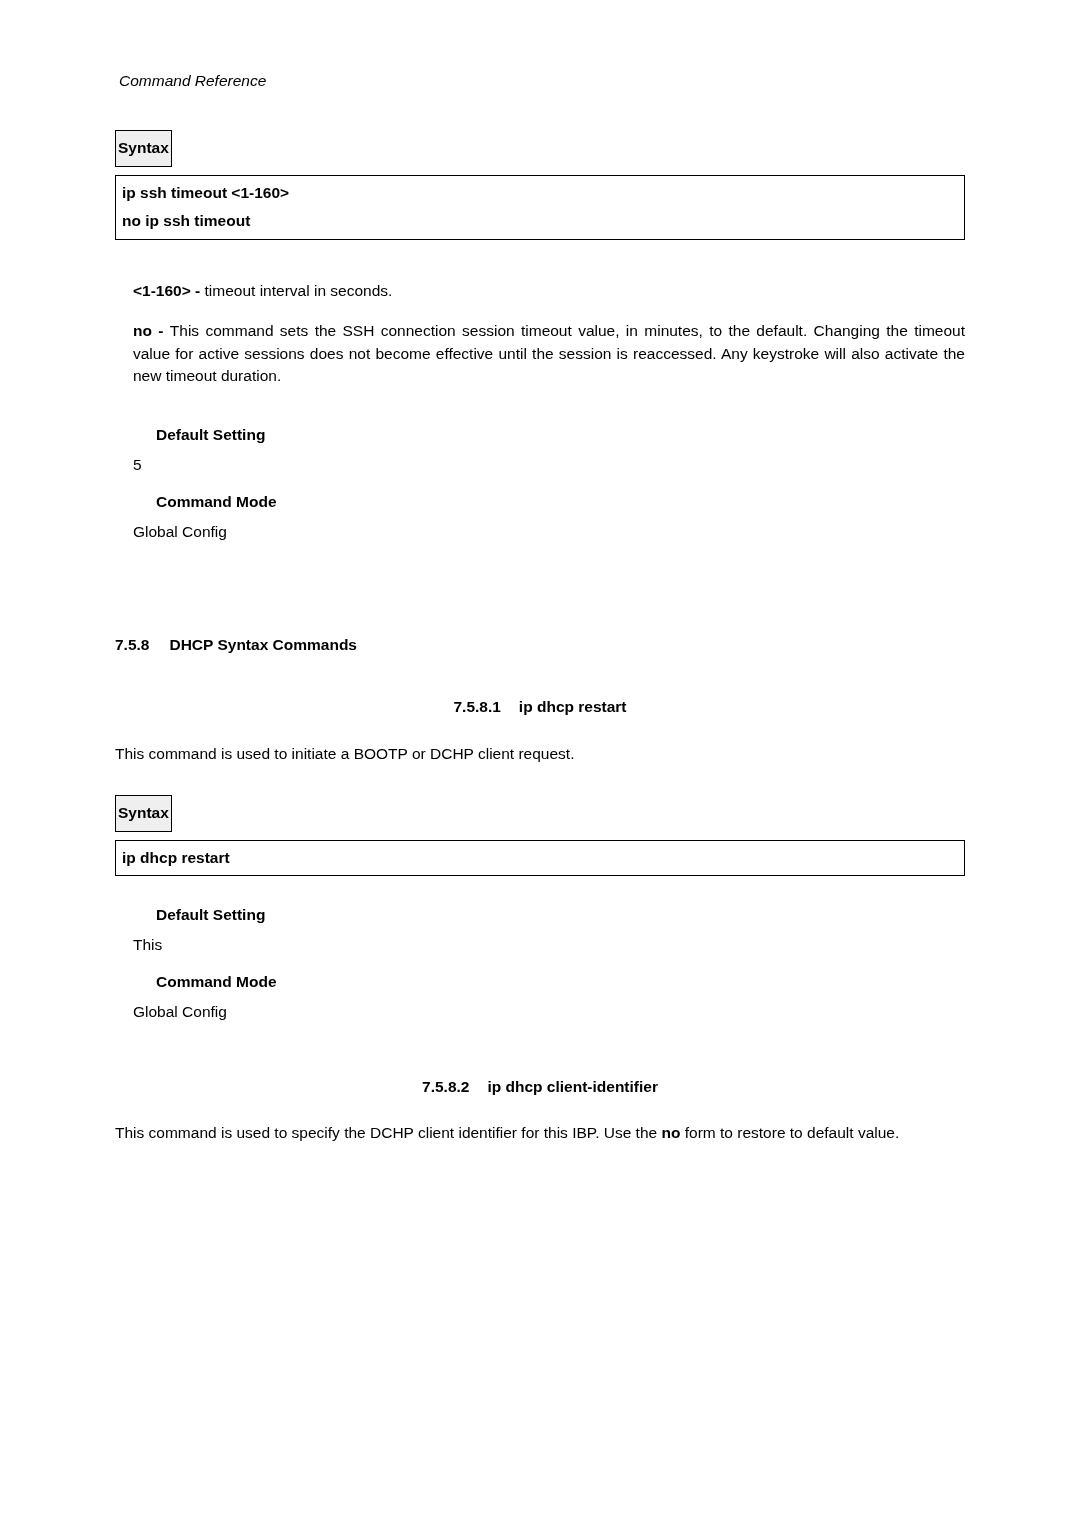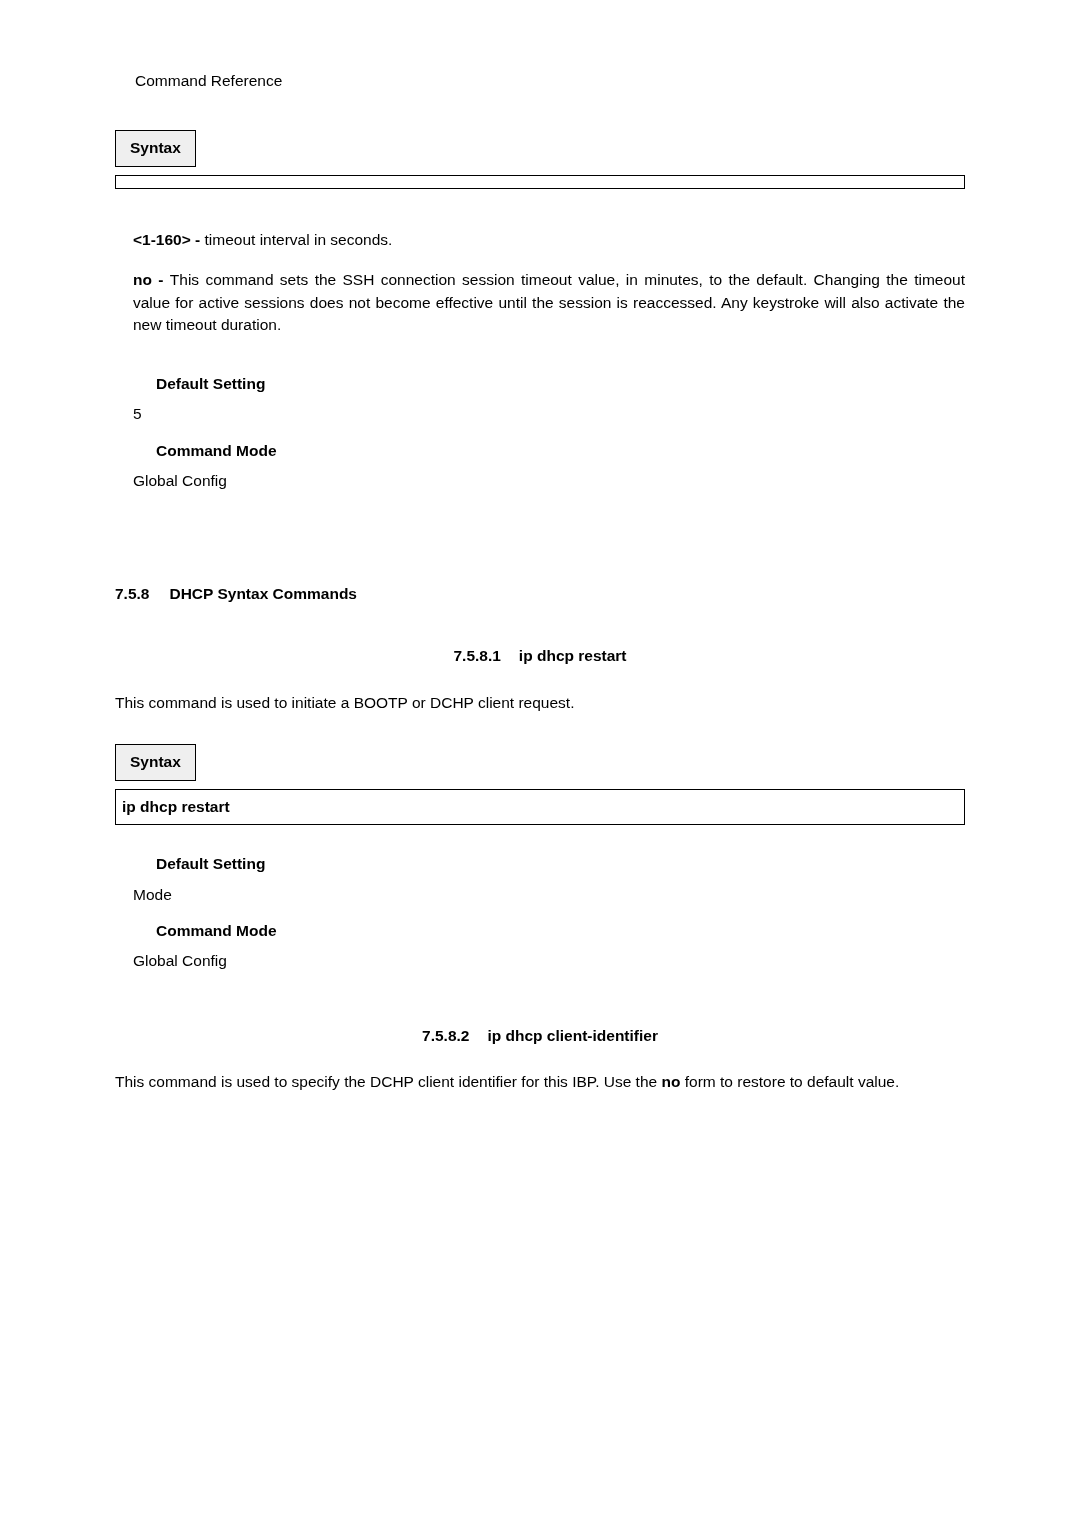--- a/index.html
+++ b/index.html
@@ -18,26 +18,26 @@
     justify-content: space-between;
     margin-bottom: 8px;
   }
   .header-left { display: flex; flex: 1; align-items: flex-end; }
   .header-text { white-space: nowrap; }
   .header-line {
     flex: 1;
     border-bottom: 1px solid #000;
     margin-bottom: 2px;
   }
-  .header-right { white-space: nowrap; margin-left: 20px; }
+  .header-right { white-space: nowrap; margin-left: 4px; font-style: italic; }
   .syntax-box {
     display: inline-block;
     border: 1px solid #000;
     background: #efefef;
-    padding: 6px 14px;
+    padding: 6px 2px;
     font-weight: bold;
     margin-top: 30px;
   }
   .code-box {
     border: 1px solid #000;
     padding: 6px 6px;
     margin-top: 8px;
     font-weight: bold;
   }
   .code-box .line2 { margin-top: 6px; }
@@ -60,20 +60,22 @@
 
 <div class="header-row">
   <span class="header-right">Command Reference</span>
 </div>
 
 
 <div class="syntax-box">Syntax</div>
 
 
 <div class="code-box">
+  <div>ip ssh timeout &lt;1-160&gt;</div>
+  <div class="line2">no ip ssh timeout</div>
 </div>
 
 
 <div class="param-block">
   <span class="b">&lt;1-160&gt; - </span><span>timeout interval in seconds.</span>
 </div>
 
 <div class="param-desc" style="padding-left:18px;">
   <span class="b">no - </span><span>This command sets the SSH connection session timeout value, in minutes, to the default. Changing the timeout value for active sessions does not become effective until the session is reaccessed. Any keystroke will also activate the new timeout duration.</span>
 </div>
@@ -98,21 +100,21 @@
 <div class="body-text">This command is used to initiate a BOOTP or DCHP client request.</div>
 
 
 <div class="syntax-box">Syntax</div>
 <div class="code-box">
   <div>ip dhcp restart</div>
 </div>
 
 
 <div class="section-label" style="margin-top:28px;">Default Setting</div>
-<div class="section-value">Mode</div>
+<div class="section-value">This</div>
 
 
 <div class="section-label" style="margin-top:14px;">Command Mode</div>
 <div class="section-value">Global Config</div>
 
 
 <div class="heading4" style="margin-top:52px;">
   <span class="num">7.5.8.2</span><span>ip dhcp client-identifier</span>
 </div>
 <div class="body-text">

